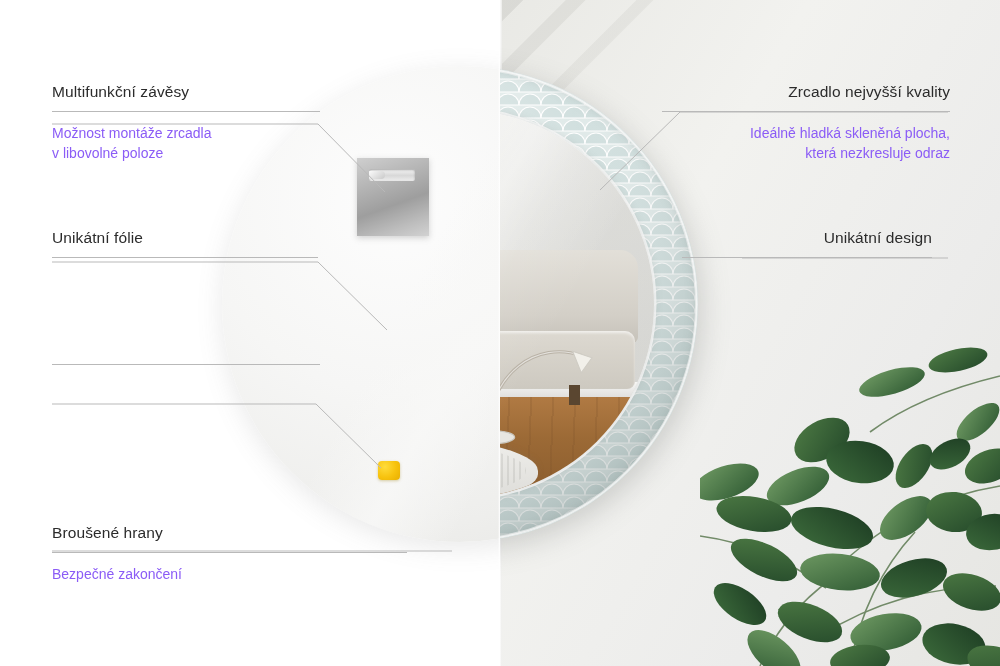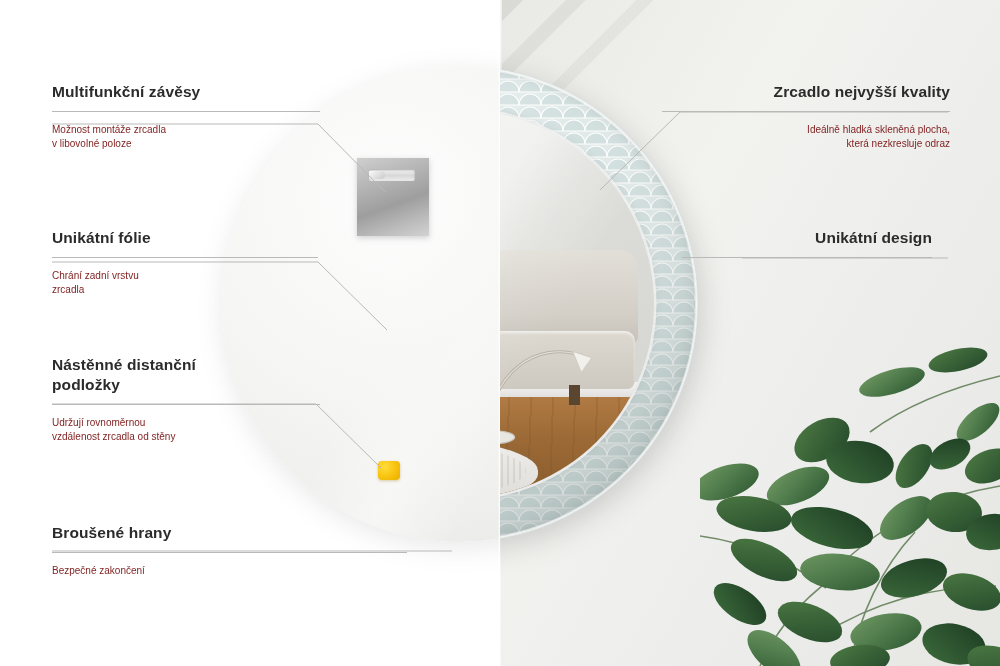--- a/index.html
+++ b/index.html
@@ -187,29 +187,29 @@
   
   .plant {
     position: absolute; right: 0; bottom: 0; width: 300px; height: 330px;
     pointer-events: none;
   }
   .plant svg { width: 100%; height: 100%; }
 
   
   .callout { position: absolute; }
   .callout h3 {
-    font-size: 15.5px; font-weight: bold; color: #2b2b2b;
+    font-size: 15.5px; font-weight: normal; color: #2b2b2b;
     letter-spacing: 0.1px; line-height: 1.28;
     white-space: pre-line;
   }
   .callout .rule {
     height: 1px; background: #b9b9b9; margin: 9px 0 11px 0;
   }
   .callout p {
-    font-size: 10px; color: #7f1d1d; line-height: 1.45;
+    font-size: 14px; color: #8b5cf6; line-height: 1.45;
     white-space: pre-line;
   }
   .callout.left { text-align: left; }
   .callout.right { text-align: right; }
 
   .c1 { left: 52px; top: 82px;  width: 268px; }
   .c2 { left: 52px; top: 228px; width: 266px; }
   .c3 { left: 52px; top: 355px; width: 268px; }
   .c4 { left: 52px; top: 523px; width: 355px; }
 
@@ -368,30 +368,24 @@
   <div class="callout left c1">
     <h3>Multifunkční závěsy</h3>
     <div class="rule"></div>
     <p>Možnost montáže zrcadla
 v libovolné poloze</p>
   </div>
 
   <div class="callout left c2">
     <h3>Unikátní fólie</h3>
     <div class="rule"></div>
-    <p>Chrání zadní vrstvu
-zrcadla</p>
   </div>
 
   <div class="callout left c3">
-    <h3>Nástěnné distanční
-podložky</h3>
-    <div class="rule"></div>
-    <p>Udržují rovnoměrnou
-vzdálenost zrcadla od stěny</p>
+    <div class="rule"></div>
   </div>
 
   <div class="callout left c4">
     <h3>Broušené hrany</h3>
     <div class="rule"></div>
     <p>Bezpečné zakončení</p>
   </div>
 
   <div class="callout right c5">
     <h3>Zrcadlo nejvyšší kvality</h3>

